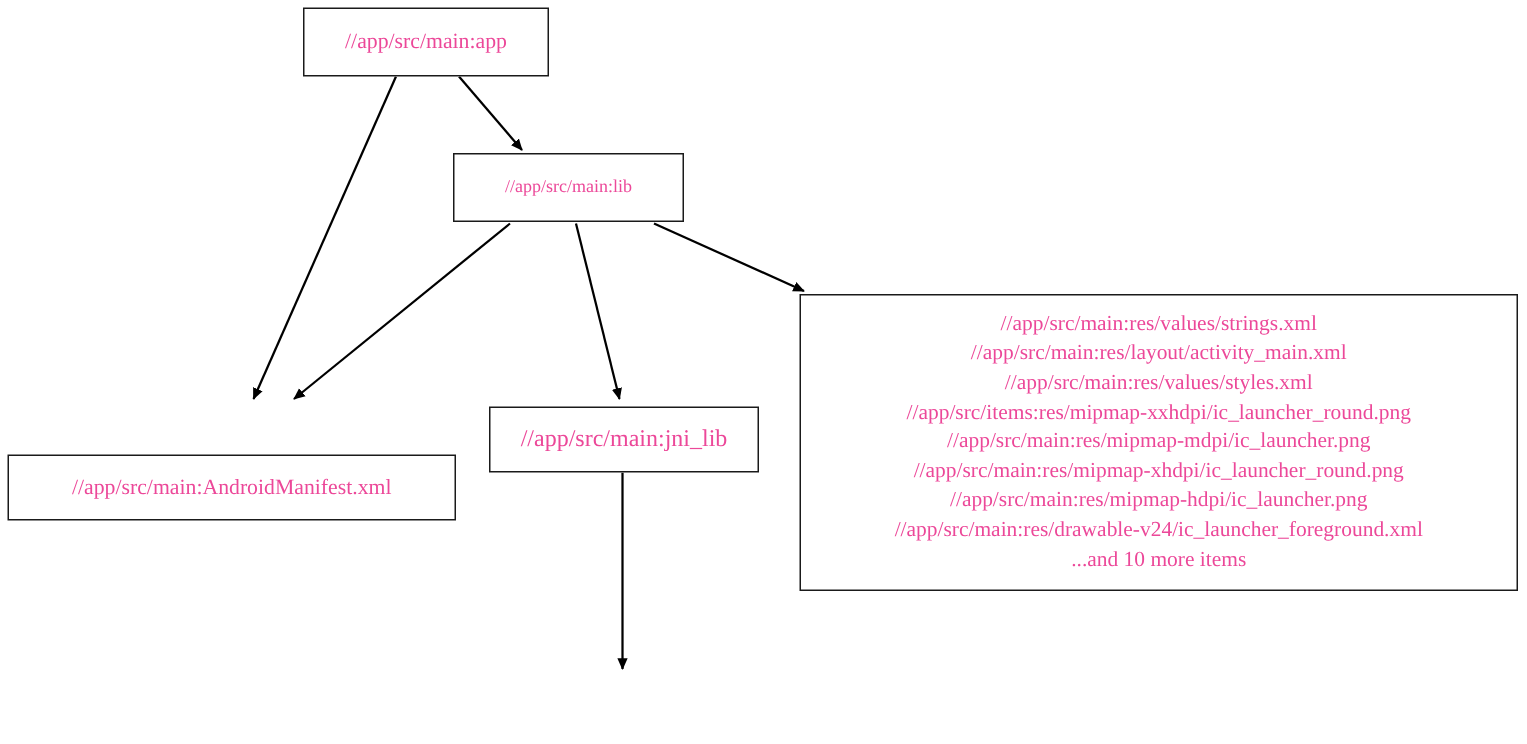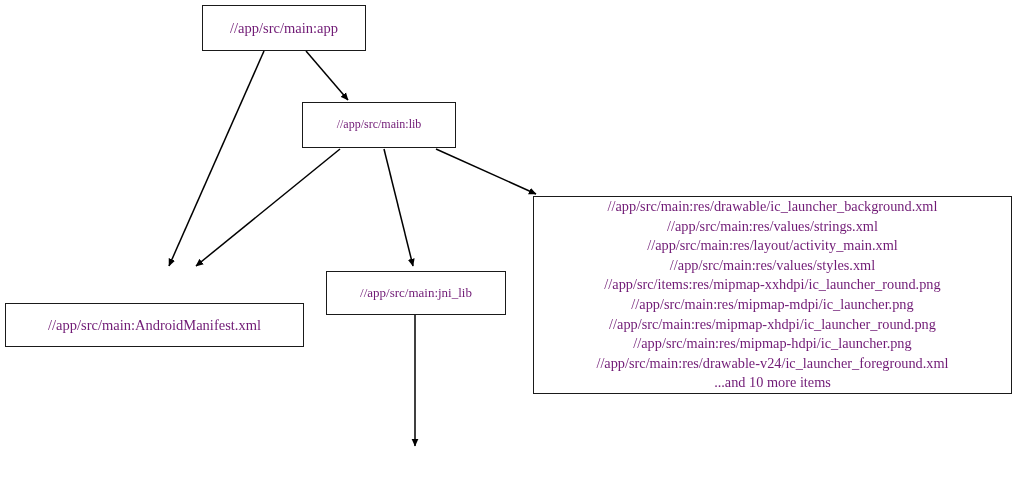--- a/index.html
+++ b/index.html
@@ -26,21 +26,21 @@
   }
   .node {
     position: absolute;
     box-sizing: border-box;
     border: 1px solid #1a1a1a;
     background: #ffffff;
     display: flex;
     align-items: center;
     justify-content: center;
     text-align: center;
-    color: #701a75;
+    color: #ec4899;
     z-index: 2;
   }
   .node-label {
     display: block;
     white-space: nowrap;
     line-height: 1.15;
   }
   .node.multiline {
     align-items: center;
   }
@@ -52,21 +52,21 @@
   }
   .node.multiline .node-lines .res-line {
     display: block;
     white-space: nowrap;
   }
 
   
   #node-app          { left: 202px; top: 5px;   width: 164px; height: 46px;  font-size: 14.5px; }
   #node-lib          { left: 302px; top: 102px; width: 154px; height: 46px;  font-size: 12px; }
   #node-manifest     { left: 5px;   top: 271px; width: 299px; height: 44px;  font-size: 14.5px; margin-top: 32px; }
-  #node-jni          { left: 326px; top: 271px; width: 180px; height: 44px;  font-size: 13px; }
+  #node-jni          { left: 326px; top: 271px; width: 180px; height: 44px;  font-size: 16px; }
   #node-nativelib    { left: 279px; top: 450px; width: 271px; height: 43px;  font-size: 14.5px; }
   #node-res          { left: 533px; top: 196px; width: 479px; height: 198px; font-size: 14.3px; }
 </style>
 </head>
 <body>
 
 <div id="canvas">
 
   <svg id="edge-layer" viewBox="0 0 1018 496" width="1018" height="496" xmlns="http://www.w3.org/2000/svg">
     <defs>
@@ -100,21 +100,20 @@
     <span class="node-label">//app/src/main:AndroidManifest.xml</span>
   </div>
 
   <div class="node" id="node-jni">
     <span class="node-label">//app/src/main:jni_lib</span>
   </div>
 
 
   <div class="node multiline" id="node-res">
     <span class="node-lines" id="res-lines">
-        <span class="res-line">//app/src/main:res/drawable/ic_launcher_background.xml</span>
         <span class="res-line">//app/src/main:res/values/strings.xml</span>
         <span class="res-line">//app/src/main:res/layout/activity_main.xml</span>
         <span class="res-line">//app/src/main:res/values/styles.xml</span>
         <span class="res-line">//app/src/items:res/mipmap-xxhdpi/ic_launcher_round.png</span>
         <span class="res-line">//app/src/main:res/mipmap-mdpi/ic_launcher.png</span>
         <span class="res-line">//app/src/main:res/mipmap-xhdpi/ic_launcher_round.png</span>
         <span class="res-line">//app/src/main:res/mipmap-hdpi/ic_launcher.png</span>
         <span class="res-line">//app/src/main:res/drawable-v24/ic_launcher_foreground.xml</span>
         <span class="res-line">...and 10 more items</span>
       </span>

